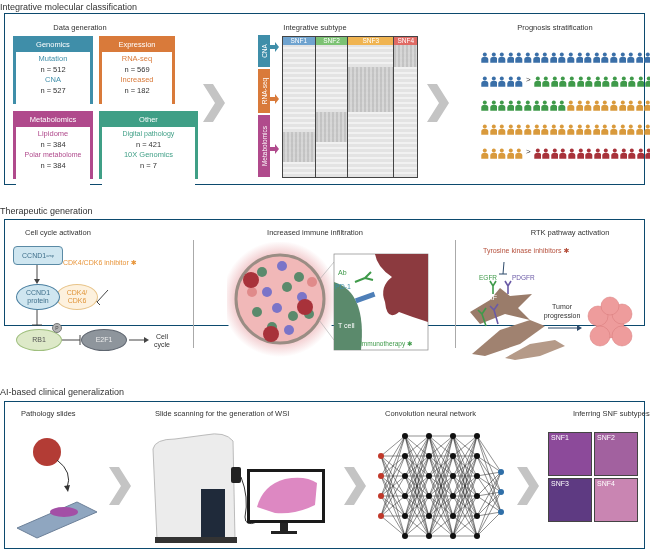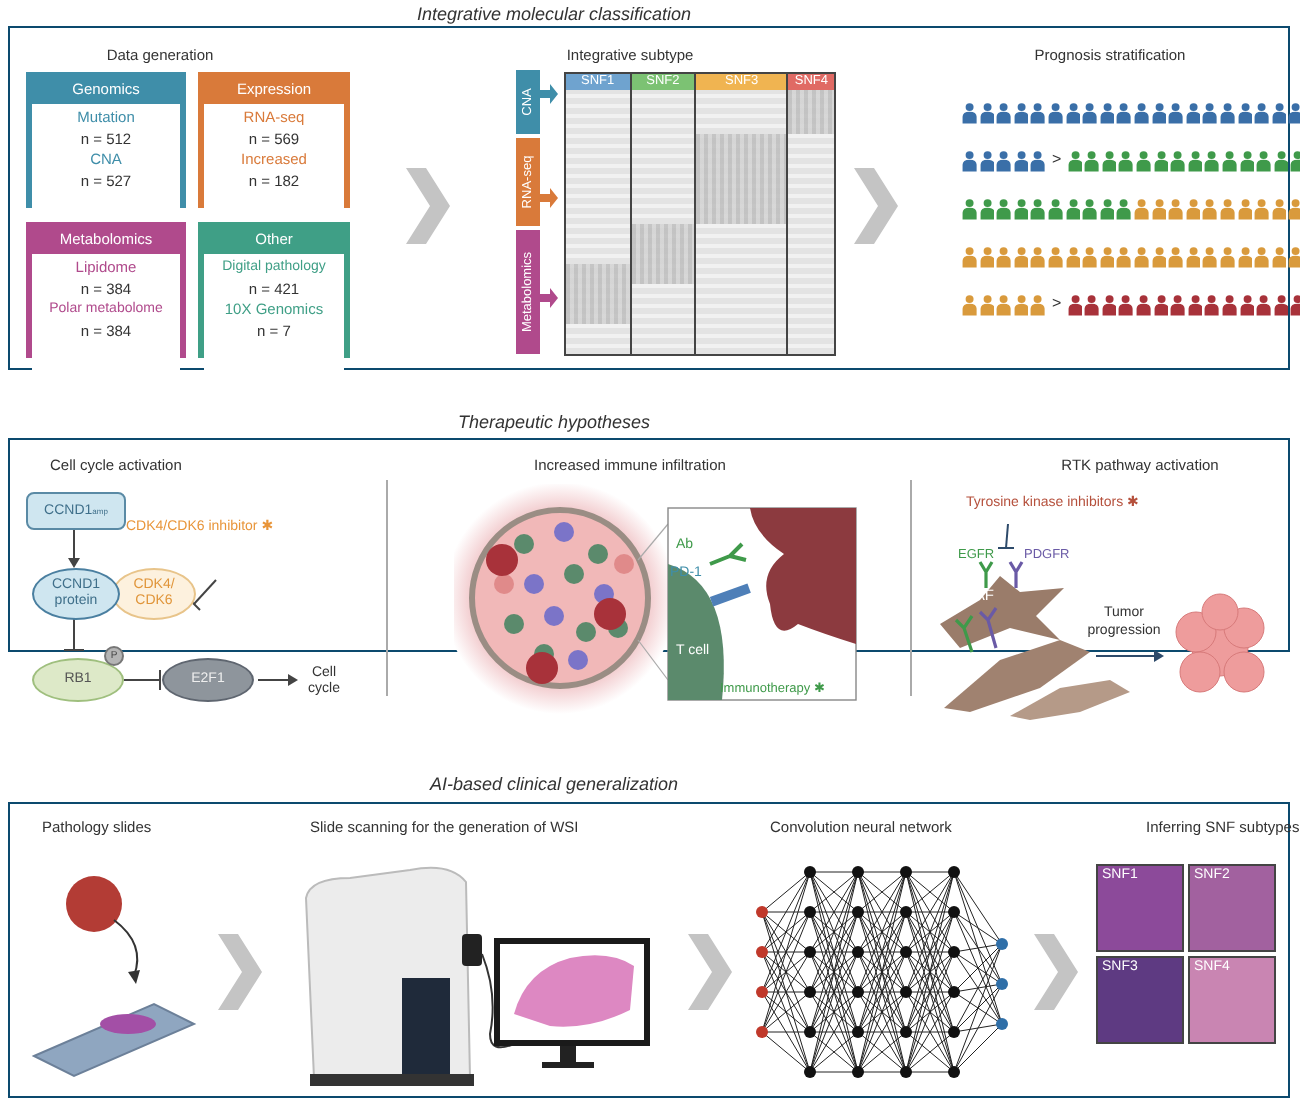--- a/index.html
+++ b/index.html
@@ -1,18 +1,18 @@
 <!DOCTYPE html>
 <html><head>
 <meta charset="utf-8">
 <style>
   html,body{margin:0;padding:0;background:#fff;}
   body{width:650px;height:552px;position:relative;overflow:hidden;font-family:"Liberation Sans",sans-serif;color:#333;}
   .abs{position:absolute;}
-  .sec-title{position:absolute;left:0;width:554px;text-align:center;font-size:9px;color:#333;font-style:italic;}
+  .sec-title{position:absolute;left:0;width:554px;text-align:left;font-size:9px;color:#333;}
   .panel{position:absolute;left:4px;width:641px;border:1px solid #0c4a6e;background:#fff;box-sizing:border-box;}
   .sub-title{position:absolute;font-size:7.5px;color:#333;text-align:center;white-space:nowrap;}
   .dbox{position:absolute;box-sizing:border-box;border:3px solid;}
   .dbox .hd{color:#fff;font-size:7.5px;text-align:center;height:13px;line-height:12px;}
   .dbox .bd{background:#fff;text-align:center;font-size:7.5px;line-height:10.5px;padding-top:2px;height:100%;}
   .dbox .n{color:#333;}
   .chev{position:absolute;}
   .people-row{position:absolute;left:0;height:12px;display:flex;align-items:flex-end;gap:1px;}
   .person{width:7.6px;height:11px;position:relative;}
   .person:before{content:"";position:absolute;left:2px;top:0;width:3.6px;height:4px;border-radius:50%;background:inherit;}
@@ -52,21 +52,21 @@
   </div>
   <div class="dbox" style="left:8px;top:97px;width:80px;height:68px;border-color:#b04a8c;background:#b04a8c">
     <div class="hd">Metabolomics</div>
     <div class="bd">
       <div style="color:#b04a8c">Lipidome</div>
       <div class="n">n = 384</div>
       <div style="color:#b04a8c;font-size:7px">Polar metabolome</div>
       <div class="n">n = 384</div>
     </div>
   </div>
-  <div class="dbox" style="left:94px;top:97px;width:76px;height:68px;border-color:#3f9f86;background:#3f9f86">
+  <div class="dbox" style="left:94px;top:97px;width:99px;height:68px;border-color:#3f9f86;background:#3f9f86">
     <div class="hd">Other</div>
     <div class="bd">
       <div style="color:#3f9f86;font-size:7px">Digital pathology</div>
       <div class="n">n = 421</div>
       <div style="color:#3f9f86">10X Genomics</div>
       <div class="n">n = 7</div>
     </div>
   </div>
 
   <svg class="chev" style="left:198px;top:70px" width="22" height="38">
@@ -516,21 +516,21 @@
             <path d="M0.3,11 L0.3,7.5 Q0.3,4.8 4,4.8 Q7.7,4.8 7.7,7.5 L7.7,11 Z" fill="#a8323a"></path>
           </svg></div>
         <div class="person"><svg width="7.6" height="11" viewBox="0 0 8 11">
             <circle cx="4" cy="2.4" r="2.1" fill="#a8323a"></circle>
             <path d="M0.3,11 L0.3,7.5 Q0.3,4.8 4,4.8 Q7.7,4.8 7.7,7.5 L7.7,11 Z" fill="#a8323a"></path>
           </svg></div>
       </div>
     </div>
 </div>
 
-<div class="sec-title" style="top:206px">Therapeutic hypotheses</div>
+<div class="sec-title" style="top:206px">Therapeutic generation</div>
 <div class="panel" style="top:219px;height:107px">
 
   <div class="sub-title" style="left:20px;top:8px;text-align:left">Cell cycle activation</div>
   <div class="abs" style="left:8px;top:26px;width:48px;height:17px;border:1px solid #5a8aa5;border-radius:4px;background:#cfe6f0;font-size:7px;color:#3f6f8a;display:flex;align-items:center;justify-content:center">
     <span>CCND1</span>
       <sup style="font-size:4px">amp</sup>
   </div>
   <svg class="abs" style="left:0;top:43px" width="230" height="110">
     <line x1="32" y1="2" x2="32" y2="18" stroke="#444" stroke-width="1"></line>
     <polygon points="29,16 35,16 32,21" fill="#444"></polygon>

